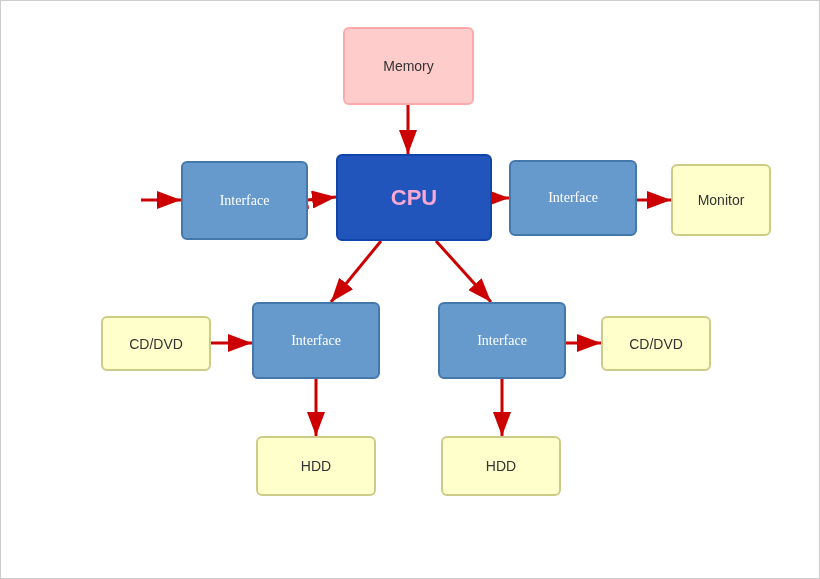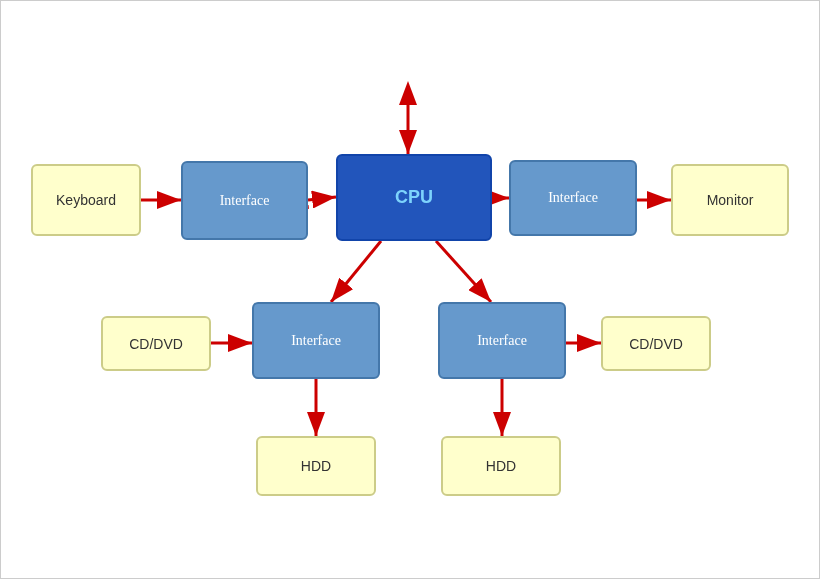--- a/index.html
+++ b/index.html
@@ -36,23 +36,23 @@
     }
     .box-blue {
       background: #6699cc;
       border-color: #4477aa;
       color: white;
       font-family: Liberation Serif, serif;
     }
     .box-dark-blue {
       background: #2255bb;
       border-color: #1144aa;
-      color: #7dd3fc;
+      color: #f9a8d4;
       font-weight: 700;
-      font-size: 18px;
+      font-size: 22px;
     }
     .box-pink {
       background: #ffcccc;
       border-color: #ffaaaa;
       color: #333;
     }
     svg.arrows {
       position: absolute;
       top: 0;
       left: 0;
@@ -96,20 +96,23 @@
 
     <line x1="210" y1="342" x2="251" y2="342" stroke="#cc0000" stroke-width="3" marker-start="url(#arrowhead-start)" marker-end="url(#arrowhead-end)"></line>
 
     <line x1="565" y1="342" x2="600" y2="342" stroke="#cc0000" stroke-width="3" marker-start="url(#arrowhead-start)" marker-end="url(#arrowhead-end)"></line>
 
     <line x1="315" y1="378" x2="315" y2="435" stroke="#cc0000" stroke-width="3" marker-start="url(#arrowhead-start)" marker-end="url(#arrowhead-end)"></line>
 
     <line x1="501" y1="378" x2="501" y2="435" stroke="#cc0000" stroke-width="3" marker-start="url(#arrowhead-start)" marker-end="url(#arrowhead-end)"></line>
   </svg>
 
+  <div class="box box-pink" style="left:342px; top:26px; width:131px; height:78px;">
+    <span>Memory</span>
+  </div>
 
   <div class="box box-dark-blue" style="left:335px; top:153px; width:156px; height:87px;">
     <span>CPU</span>
   </div>
 
   <div class="box box-blue" style="left:180px; top:160px; width:127px; height:79px;">
     <span>Interface</span>
   </div>
 
   <div class="box box-blue" style="left:508px; top:159px; width:128px; height:76px;">
@@ -117,25 +120,22 @@
   </div>
 
   <div class="box box-blue" style="left:251px; top:301px; width:128px; height:77px;">
     <span>Interface</span>
   </div>
 
   <div class="box box-blue" style="left:437px; top:301px; width:128px; height:77px;">
     <span>Interface</span>
   </div>
 
-  <div class="box box-yellow" style="left:30px; top:163px; width:110px; height:72px;">
-    <span>Keyboard</span>
-  </div>
 
-  <div class="box box-yellow" style="left:670px; top:163px; width:118px; height:72px;">
+  <div class="box box-yellow" style="left:670px; top:163px; width:100px; height:72px;">
     <span>Monitor</span>
   </div>
 
   <div class="box box-yellow" style="left:100px; top:315px; width:110px; height:55px;">
     <span>CD/DVD</span>
   </div>
 
   <div class="box box-yellow" style="left:600px; top:315px; width:110px; height:55px;">
     <span>CD/DVD</span>
   </div>

